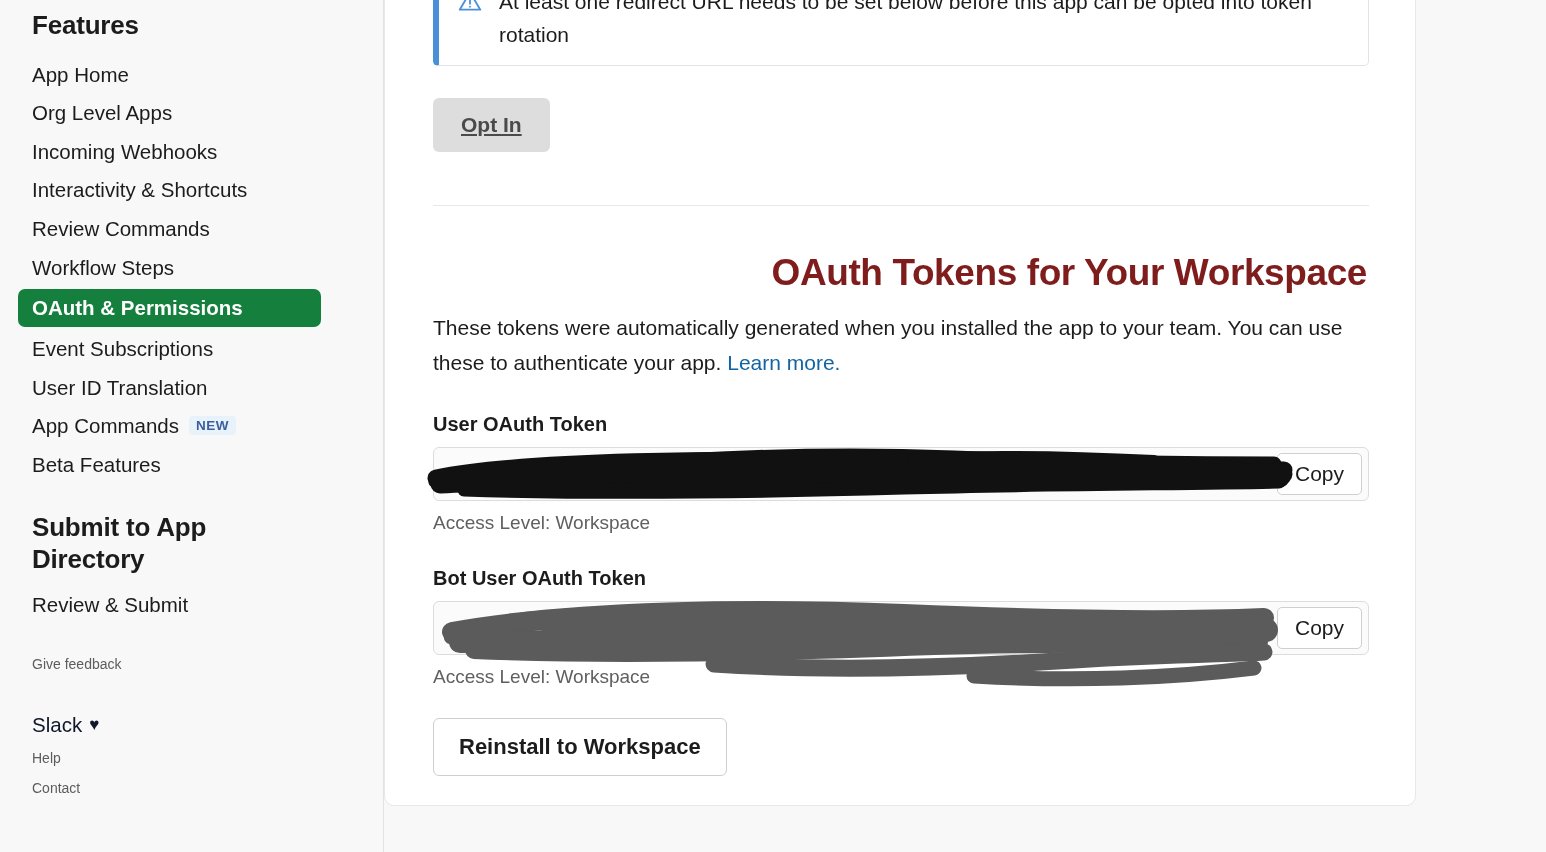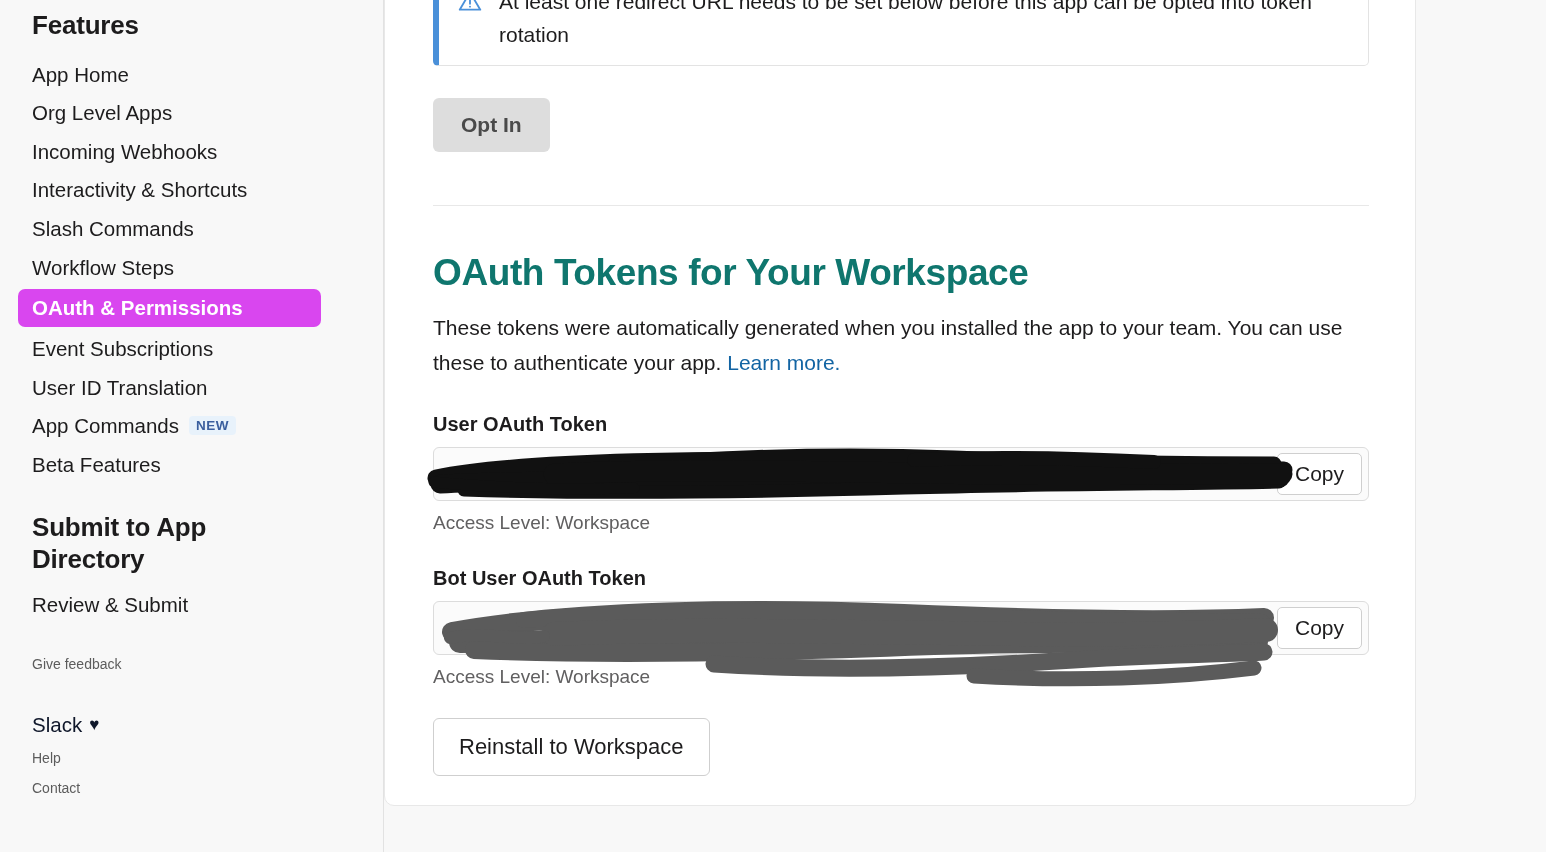--- a/index.html
+++ b/index.html
@@ -30,21 +30,21 @@
   .nav-list { margin-top: 14px; }
   .nav-item {
     display: flex; align-items: center; gap: 10px;
     font-size: 20.5px; color: #1d1c1d;
     padding: 6.5px 0;
     line-height: 1.25;
     cursor: pointer;
     white-space: nowrap;
   }
   .nav-item.active {
-    background: #d946ef;
+    background: #15803d;
     color: #ffffff;
     font-weight: 700;
     border-radius: 7px;
     padding: 6.5px 14px;
     margin: 2px -14px 2px -14px;
     width: calc(100% + 28px);
     max-width: 303px;
   }
   .badge-new {
     background: #e8f2fb;
@@ -107,31 +107,33 @@
     margin-top: 32px;
     background: #dddddd;
     border: none;
     border-radius: 6px;
     color: #4a4a4a;
     font-weight: 700;
     font-size: 21px;
     padding: 15px 28px;
     font-family: inherit;
     cursor: pointer;
+    text-decoration: underline;
   }
 
   .divider {
     height: 1px; background: #e8e8e8;
     margin: 53px 0 0 0; width: 936px;
   }
 
   .section-title {
-    font-size: 37px; font-weight: 700; color: #0f766e;
+    font-size: 37px; font-weight: 700; color: #7f1d1d;
     letter-spacing: -0.4px;
     margin-top: 46px;
+    text-align: right;
   }
   .section-desc {
     font-size: 21px; color: #1d1c1d;
     line-height: 1.64; margin-top: 17px;
     width: 940px;
   }
   .link { color: #1264a3; cursor: pointer; }
 
   .field-label {
     font-size: 20px; font-weight: 700; color: #1d1c1d;
@@ -174,21 +176,21 @@
   .access-note {
     font-size: 19px; color: #616061; margin-top: 11px;
   }
 
   .reinstall-btn {
     margin-top: 30px;
     background: #ffffff;
     border: 1px solid #cfcfcf;
     border-radius: 6px;
     font-size: 22px;
-    font-weight: 400;
+    font-weight: 700;
     color: #1d1c1d;
     padding: 15px 25px;
     font-family: inherit;
     cursor: pointer;
   }
 
   
   .scribble {
     position: absolute;
     left: 0; top: 0;
@@ -211,21 +213,21 @@
       <div class="nav-item">
         <span>Org Level Apps</span>
       </div>
       <div class="nav-item">
         <span>Incoming Webhooks</span>
       </div>
       <div class="nav-item">
         <span>Interactivity &amp; Shortcuts</span>
       </div>
       <div class="nav-item">
-        <span>Slash Commands</span>
+        <span>Review Commands</span>
       </div>
       <div class="nav-item">
         <span>Workflow Steps</span>
       </div>
       <div class="nav-item active">
         <span>OAuth &amp; Permissions</span>
       </div>
       <div class="nav-item">
         <span>Event Subscriptions</span>
       </div>

